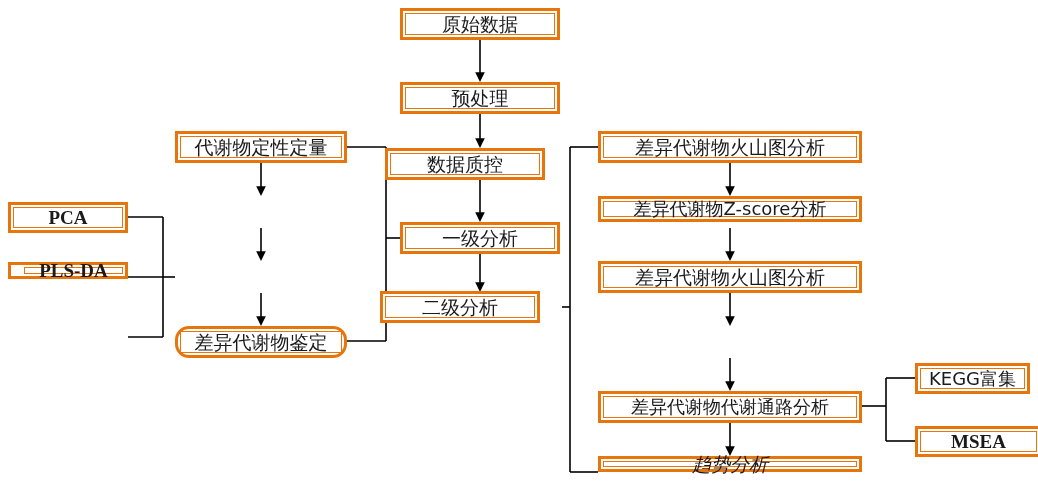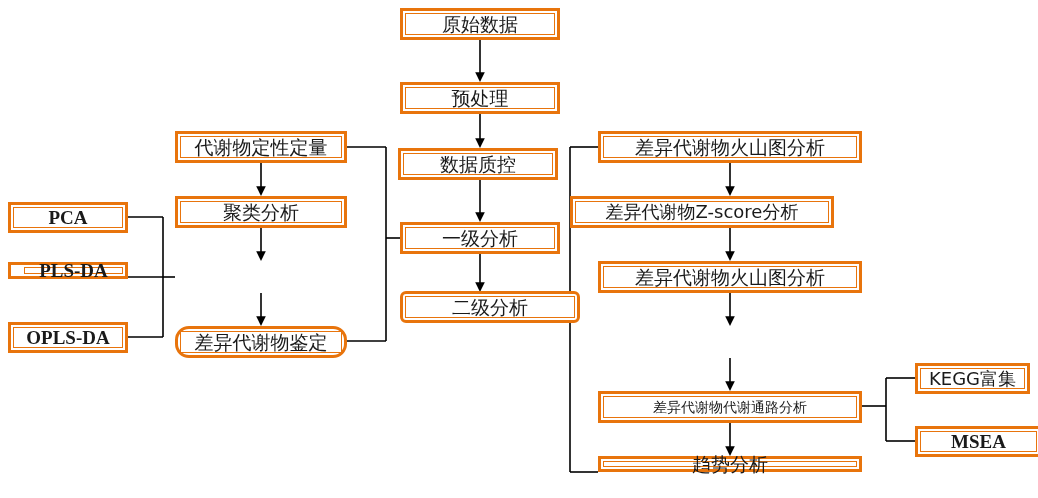--- a/index.html
+++ b/index.html
@@ -55,21 +55,21 @@
   .serif .label {
     font-family: "Liberation Serif", "DejaVu Serif", serif;
     font-size: 19px;
     font-weight: 700;
   }
   .mixed .label {
     font-family: "DejaVu Sans", "Liberation Sans", sans-serif;
     font-size: 18px;
     font-weight: 400;
   }
-  .tight .label { font-size: 14px; }
+  .tight .label { font-size: 18px; }
 </style>
 </head>
 <body>
 
 <div id="canvas">
 
   <svg id="connectors" viewBox="0 0 1038 498" width="1038" height="498">
     <defs>
       <marker id="arrow" viewBox="0 0 10 10" refX="8" refY="5" markerWidth="6" markerHeight="6" orient="auto-start-reverse">
         <path d="M 0 0 L 10 5 L 0 10 z" fill="#000000"></path>
@@ -120,101 +120,91 @@
       <span class="label">原始数据</span>
     </div>
   </div>
 
   <div class="node cjk" style="left:400px; top:82px; width:160px; height:32px;">
     <div class="inner">
       <span class="label">预处理</span>
     </div>
   </div>
 
-  <div class="node cjk" style="left:398px; top:148px; width:160px; height:32px;">
+  <div class="node cjk" style="left:385px; top:148px; width:160px; height:32px;">
     <div class="inner">
       <span class="label">数据质控</span>
     </div>
   </div>
 
   <div class="node cjk" style="left:400px; top:222px; width:160px; height:32px;">
     <div class="inner">
       <span class="label">一级分析</span>
     </div>
   </div>
 
-  <div class="node cjk" style="left:400px; top:291px; width:180px; height:32px;border-radius:6px;">
+  <div class="node cjk" style="left:380px; top:291px; width:160px; height:32px;">
     <div class="inner">
       <span class="label">二级分析</span>
     </div>
   </div>
 
   <div class="node cjk" style="left:175px; top:131px; width:172px; height:32px;">
     <div class="inner">
       <span class="label">代谢物定性定量</span>
     </div>
   </div>
 
-  <div class="node cjk" style="left:175px; top:196px; width:172px; height:32px;">
-    <div class="inner">
-      <span class="label">聚类分析</span>
-    </div>
-  </div>
 
 
   <div class="node cjk" style="left:175px; top:326px; width:172px; height:32px;border-radius:14px;">
     <div class="inner">
       <span class="label">差异代谢物鉴定</span>
     </div>
   </div>
 
   <div class="node serif" style="left:8px; top:202px; width:120px; height:31px;">
     <div class="inner">
       <span class="label">PCA</span>
     </div>
   </div>
 
   <div class="node serif" style="left:8px; top:262px; width:120px; height:17px;padding-left:13px;">
     <div class="inner">
       <span class="label">PLS-DA</span>
     </div>
   </div>
 
-  <div class="node serif" style="left:8px; top:322px; width:120px; height:31px;">
-    <div class="inner">
-      <span class="label">OPLS-DA</span>
-    </div>
-  </div>
 
   <div class="node cjk" style="left:598px; top:131px; width:264px; height:32px;">
     <div class="inner">
       <span class="label">差异代谢物火山图分析</span>
     </div>
   </div>
 
-  <div class="node mixed" style="left:570px; top:196px; width:264px; height:32px;">
+  <div class="node mixed" style="left:598px; top:196px; width:264px; height:26px;">
     <div class="inner">
       <span class="label">差异代谢物Z-score分析</span>
     </div>
   </div>
 
   <div class="node cjk" style="left:598px; top:261px; width:264px; height:32px;">
     <div class="inner">
       <span class="label">差异代谢物火山图分析</span>
     </div>
   </div>
 
 
   <div class="node cjk tight" style="left:598px; top:391px; width:264px; height:32px;">
     <div class="inner">
       <span class="label">差异代谢物代谢通路分析</span>
     </div>
   </div>
 
-  <div class="node cjk" style="left:598px; top:456px; width:264px; height:16px;">
+  <div class="node cjk" style="left:598px; top:456px; width:264px; height:16px;font-style:italic;">
     <div class="inner">
       <span class="label">趋势分析</span>
     </div>
   </div>
 
   <div class="node mixed" style="left:915px; top:363px; width:115px; height:31px;">
     <div class="inner">
       <span class="label">KEGG富集</span>
     </div>
   </div>

